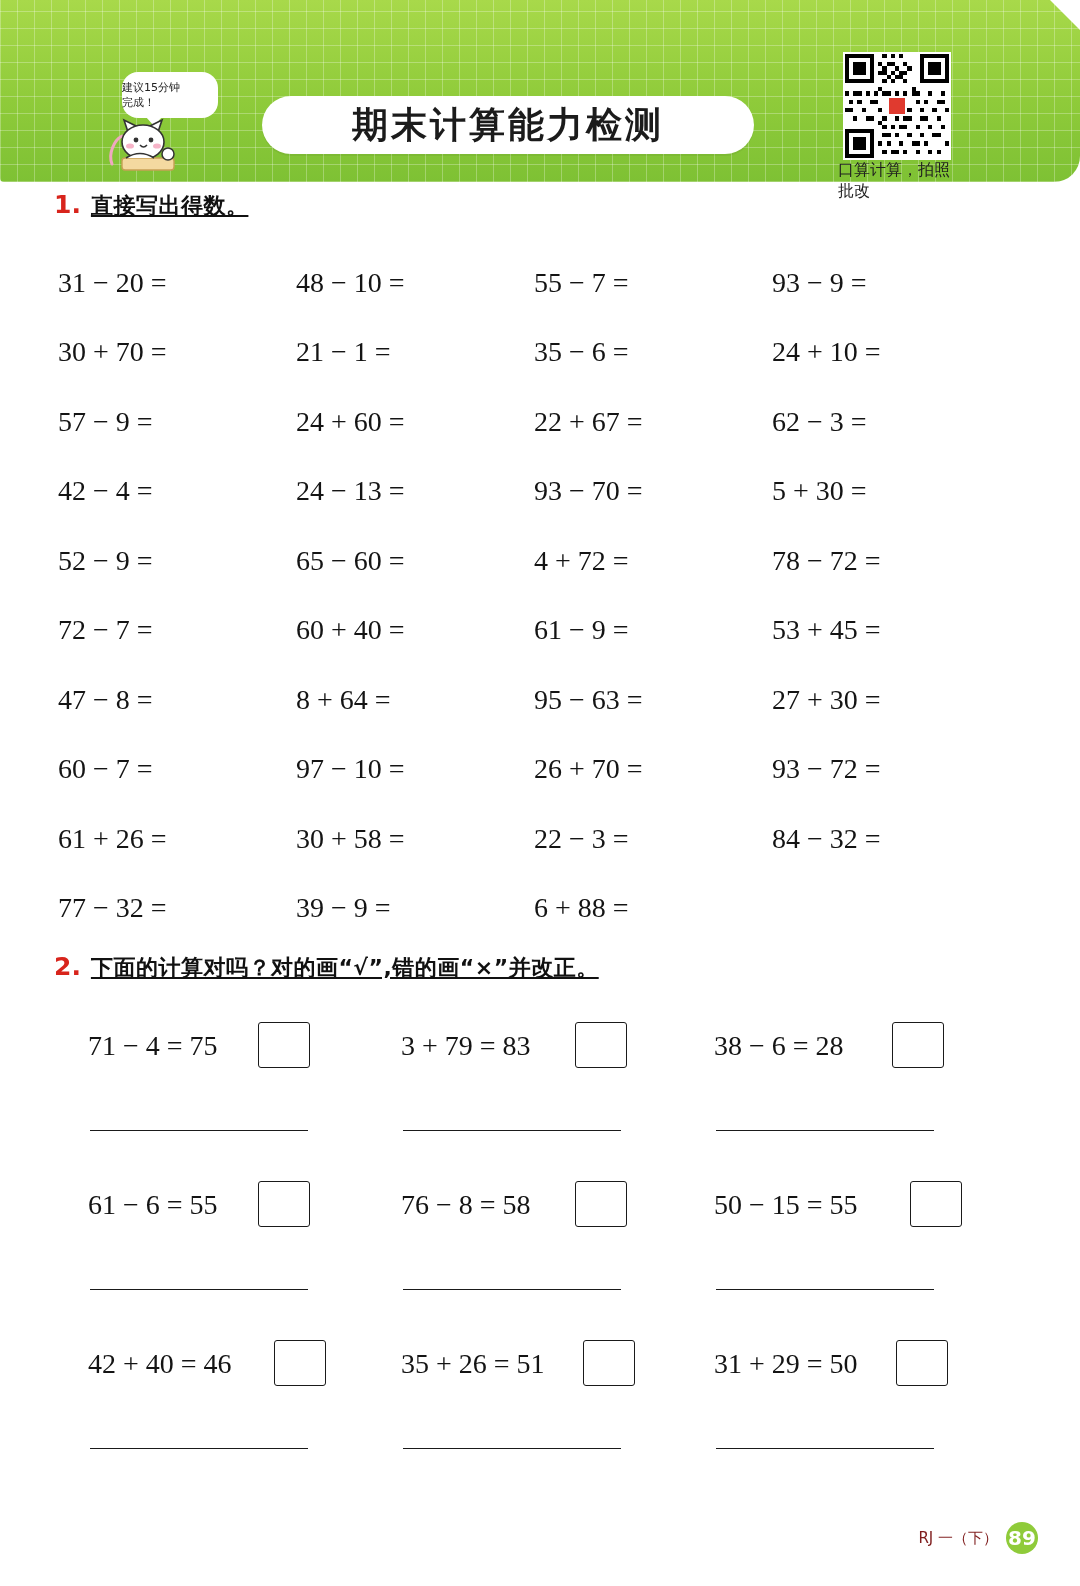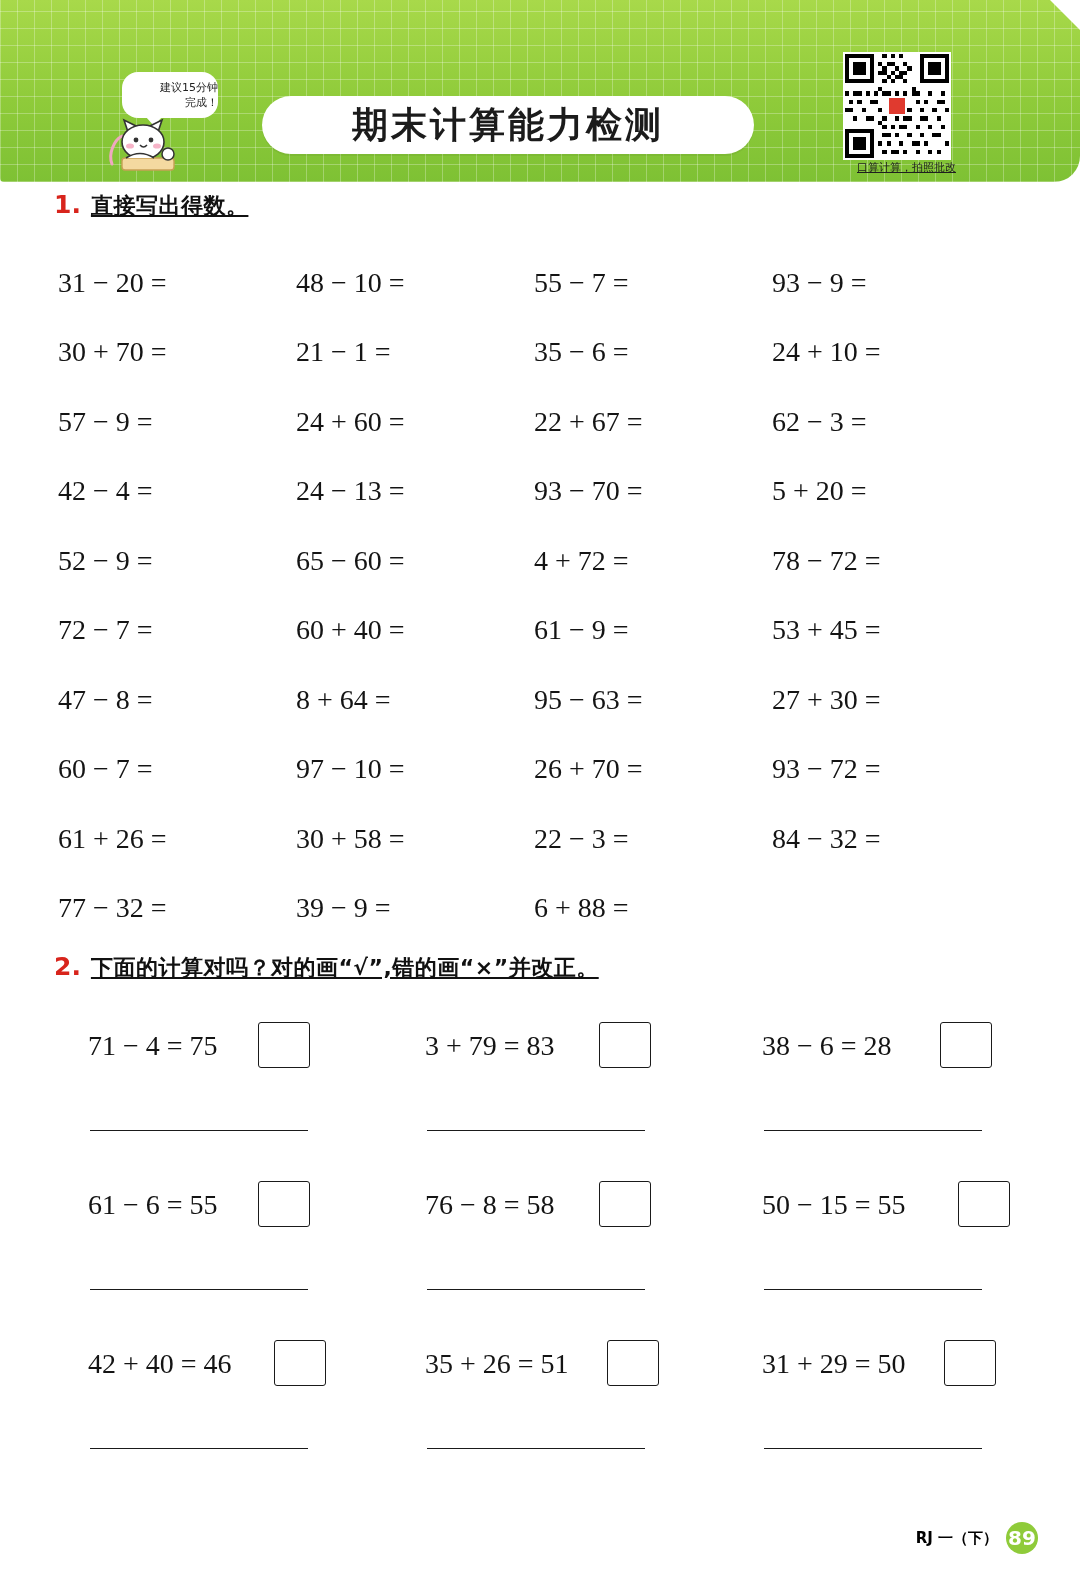--- a/index.html
+++ b/index.html
@@ -65,21 +65,21 @@
   .bubble {
     position: absolute;
     left: 122px;
     top: 72px;
     width: 96px;
     height: 46px;
     background: #ffffff;
     border-radius: 16px;
     display: flex;
     flex-direction: column;
-    align-items: flex-end;
+    align-items: flex-start;
     justify-content: center;
     font-family: "DejaVu Sans", sans-serif;
     font-size: 11px;
     line-height: 15px;
     color: #222;
     text-align: center;
   }
   .bubble::after {
     content: "";
     position: absolute;
@@ -110,25 +110,24 @@
   .qr canvas, .qr .qrgrid {
     width: 104px;
     height: 104px;
     display: block;
   }
   .qr-caption {
     position: absolute;
     left: 838px;
     top: 160px;
     width: 118px;
-    text-align: right;
-    font-family: "DejaVu Sans", sans-serif;
-    font-size: 11px;
+    text-align: left;
+    font-family: "DejaVu Sans", sans-serif;
+    font-size: 16px;
     color: #1f1f1f;
-    text-decoration: underline;
   }
 
   
   .sec-head {
     position: absolute;
     display: flex;
     align-items: baseline;
     gap: 10px;
   }
   .sec-num {
@@ -166,21 +165,21 @@
   }
 
   
   .grid2 {
     position: absolute;
     left: 62px;
     top: 1012px;
     width: 956px;
     display: grid;
     grid-template-columns: repeat(3, 305px);
-    column-gap: 32px;
+    column-gap: 8px;
     grid-auto-rows: 159px;
   }
   .cell2 {
     position: relative;
   }
   .eq2 {
     position: absolute;
     left: 26px;
     top: 18px;
     font-family: "Liberation Serif", serif;
@@ -210,22 +209,21 @@
     position: absolute;
     right: 42px;
     bottom: 32px;
     display: flex;
     align-items: center;
     gap: 8px;
   }
   .footer-text {
     font-family: "DejaVu Sans", sans-serif;
     font-size: 15px;
-    color: #000000;
-    font-weight: bold;
+    color: #7f1d1d;
   }
   .page-badge {
     width: 32px;
     height: 32px;
     border-radius: 16px;
     background: #8fcb3a;
     color: #ffffff;
     font-family: "DejaVu Sans", sans-serif;
     font-size: 20px;
     font-weight: bold;
@@ -377,21 +375,21 @@
   <div class="prob">24 + 10 =</div>
 
   <div class="prob">57 − 9 =</div>
   <div class="prob">24 + 60 =</div>
   <div class="prob">22 + 67 =</div>
   <div class="prob">62 − 3 =</div>
 
   <div class="prob">42 − 4 =</div>
   <div class="prob">24 − 13 =</div>
   <div class="prob">93 − 70 =</div>
-  <div class="prob">5 + 20 =</div>
+  <div class="prob">5 + 30 =</div>
 
   <div class="prob">52 − 9 =</div>
   <div class="prob">65 − 60 =</div>
   <div class="prob">4 + 72 =</div>
   <div class="prob">78 − 72 =</div>
 
   <div class="prob">72 − 7 =</div>
   <div class="prob">60 + 40 =</div>
   <div class="prob">61 − 9 =</div>
   <div class="prob">53 + 45 =</div>

